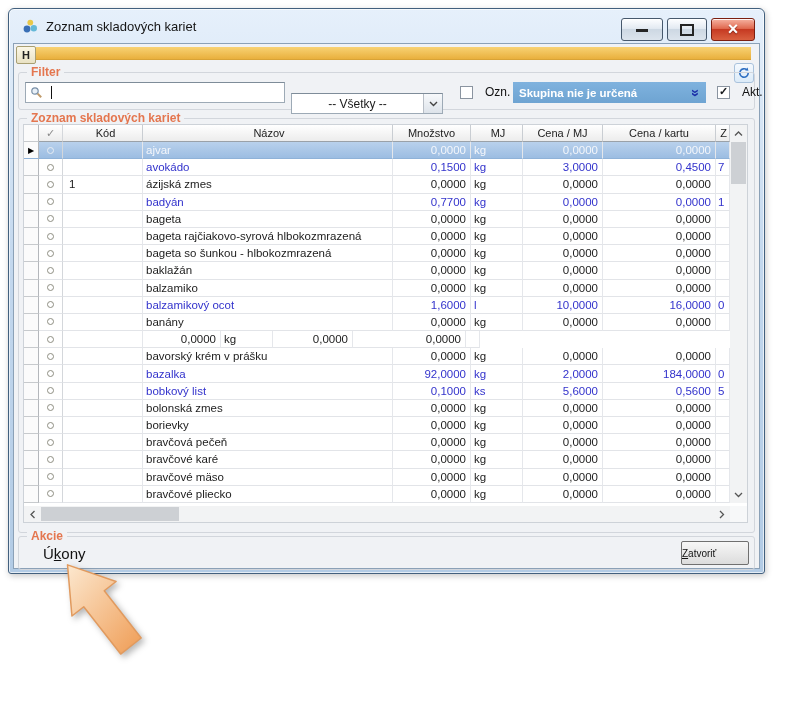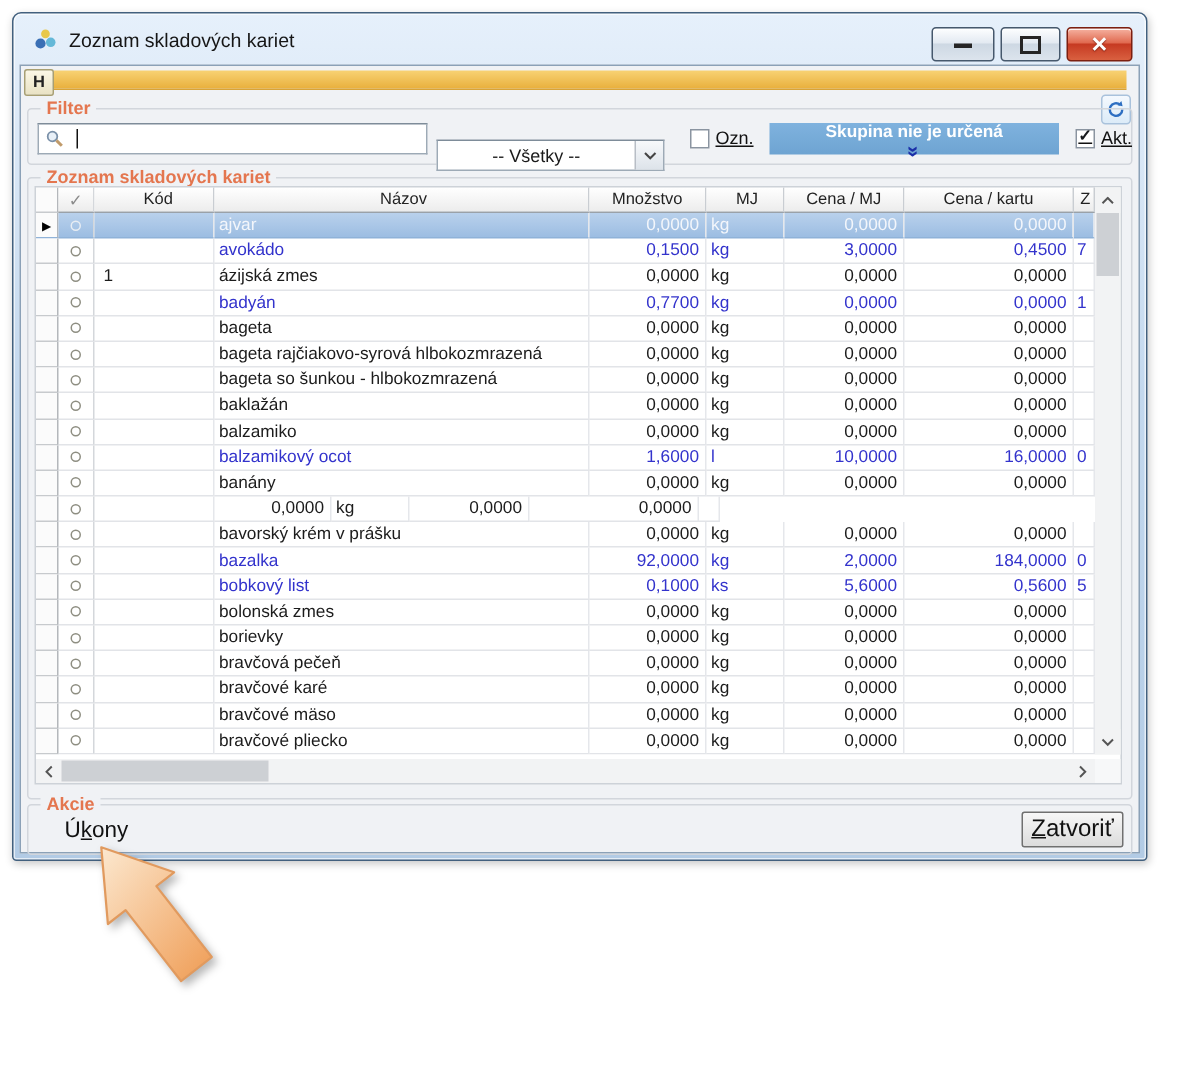--- a/index.html
+++ b/index.html
@@ -51,24 +51,24 @@
   .caret{width:1px;height:13px;background:#111;margin-left:8px;}
   .combo{position:absolute;left:272px;top:20px;width:152px;height:21px;background:#fff;
     border:1px solid #9daab6;border-top-color:#7e8c99;box-sizing:border-box;
     display:flex;align-items:center;}
   .combo-text{flex:1;text-align:center;font-size:12px;color:#1a1a1a;}
   .combo-btn{width:18px;height:100%;border-left:1px solid #b8bec6;
     background:linear-gradient(#f7f9fb,#dde3ea);display:flex;align-items:center;justify-content:center;}
   .cb{width:13px;height:13px;background:#fff;border:1px solid #8a94a0;box-sizing:border-box;
     display:inline-flex;align-items:center;justify-content:center;}
   .cb .ck{font-size:11px;font-weight:bold;color:#17191c;line-height:1;margin-top:-1px;}
-  .cb-wrap{position:absolute;top:12px;display:flex;align-items:center;gap:4px;font-size:12px;color:#111;text-decoration:underline;}
+  .cb-wrap{position:absolute;top:12px;display:flex;align-items:center;gap:12px;font-size:12px;color:#111;}
   #cb-ozn{left:441px;} #cb-akt{left:698px;}
   .chip{position:absolute;left:494px;top:9px;width:193px;height:21px;background:linear-gradient(#7fb2de,#6ea4d2);
-    display:flex;align-items:center;padding:0 6px;box-sizing:border-box;flex-direction:column;}
+    display:flex;align-items:center;padding:0 6px;box-sizing:border-box;}
   .chip-text{flex:1;font-size:11.5px;font-weight:bold;color:#fff;}
   .dbl-chevron{color:#1b2fa8;font-weight:bold;font-size:14px;transform:rotate(90deg);line-height:1;}
 
   
   .grid{position:absolute;left:5px;top:6px;width:723px;height:397px;background:#fff;outline:1px solid #cdd2d8;}
   .g-header{display:flex;height:17px;}
   .hc{box-sizing:border-box;border-right:1px solid #c9cdd2;border-bottom:1px solid #9aa1a8;
     background:linear-gradient(#ffffff,#ececec);display:flex;align-items:center;justify-content:center;
     font-size:11px;color:#222;overflow:hidden;white-space:nowrap;}
   .hc.chk-h{color:#8a8a8a;font-size:11px;}
@@ -103,21 +103,21 @@
   .h-left{left:0;} .h-right{left:689px;}
   .v-thumb{position:absolute;left:1px;top:17px;width:15px;height:42px;background:#cdd0d4;}
   .h-thumb{position:absolute;top:1px;left:17px;width:138px;height:14px;background:#cdd0d4;}
   .sb-corner{position:absolute;right:0;top:381px;width:17px;height:16px;background:#f7f8f9;}
 
   
   .ukony{position:absolute;left:24px;top:8px;font-size:15px;color:#111;}
   .key-u{text-decoration:underline;}
   .close-btn{position:absolute;right:5px;top:4px;width:66px;height:22px;
     background:linear-gradient(#f7f7f7,#dcdcdc);border:1px solid #707070;border-radius:2px;
-    font-size:16px;color:#111;display:flex;align-items:center;justify-content:center;}
+    font-size:10px;color:#111;display:flex;align-items:center;}
 
   .big-arrow{position:absolute;left:30px;top:552px;width:130px;height:120px;
     filter:drop-shadow(3px 3px 3px rgba(0,0,0,.28));z-index:5;}
 </style>
 </head>
 <body>
 
 <div class="window">
   <div class="titlebar">
     <svg class="title-icon" viewBox="0 0 17 16">

